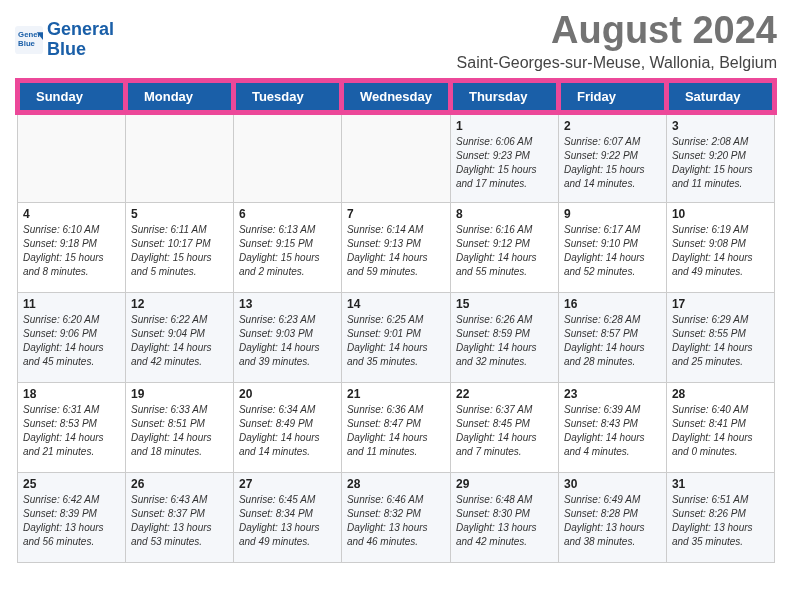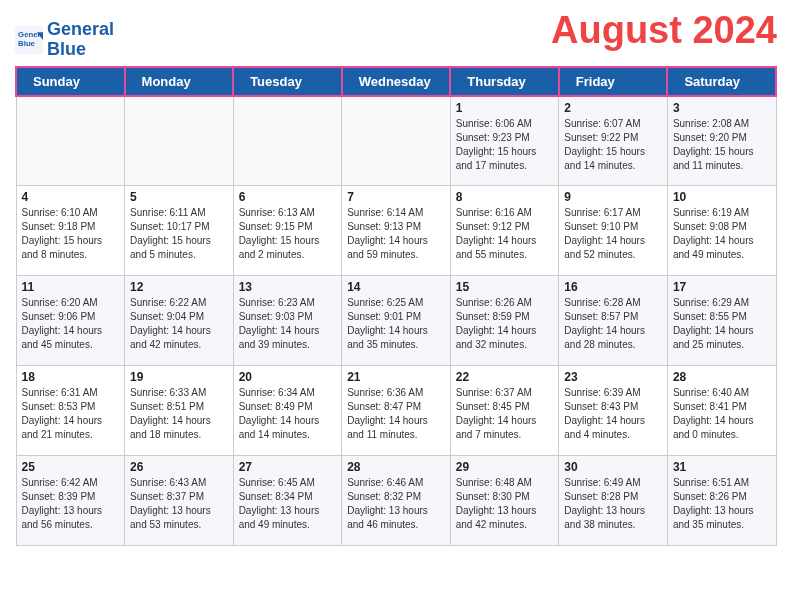--- a/index.html
+++ b/index.html
@@ -34,41 +34,41 @@
     .logo-icon {
       width: 28px;
       height: 28px;
     }
     .title-block {
       text-align: right;
     }
     .month-year {
       font-size: 38px;
       font-weight: bold;
-      color: #ef4444;
+      color: #737373;
       line-height: 1.1;
     }
     .location {
       font-size: 16px;
       color: #444;
       margin-top: 2px;
     }
     .calendar {
       width: 100%;
       border-collapse: collapse;
       margin-top: 6px;
     }
     .calendar thead tr th {
       background: #1a5fa8;
       color: #fff;
       font-size: 13px;
       font-weight: bold;
       padding: 6px 16px;
       text-align: left;
-      border: 2px solid #ec4899;
+      border: 5px solid #ec4899;
     }
     .calendar tbody tr td {
       width: 14.28%;
       vertical-align: top;
       border: 1px solid #ccc;
       padding: 4px 5px;
       font-size: 10.5px;
       color: #222;
       background: #fff;
       height: 90px;
@@ -82,20 +82,21 @@
     .day-num {
       font-size: 12px;
       font-weight: bold;
       display: block;
       margin-bottom: 2px;
     }
     .day-info {
       font-size: 10px;
       line-height: 1.4;
       color: #333;
+      font-style: italic;
     }
     .empty-cell {
       background: #f9f9f9 !important;
     }
   </style>
 </head>
 <body>
 
 <div class="header-area">
   <div class="logo">
@@ -107,20 +108,21 @@
     </svg>
     <div>
       <div class="logo-text">
         <span>General</span><br>
         <span>Blue</span>
       </div>
     </div>
   </div>
   <div class="title-block">
     <div class="month-year">August 2024</div>
+    <div class="location">Saint-Georges-sur-Meuse, Wallonia, Belgium</div>
   </div>
 </div>
 
 <table class="calendar">
   <thead>
     <tr>
     <th>Sunday</th>
         <th>Monday</th>
         <th>Tuesday</th>
         <th>Wednesday</th>

